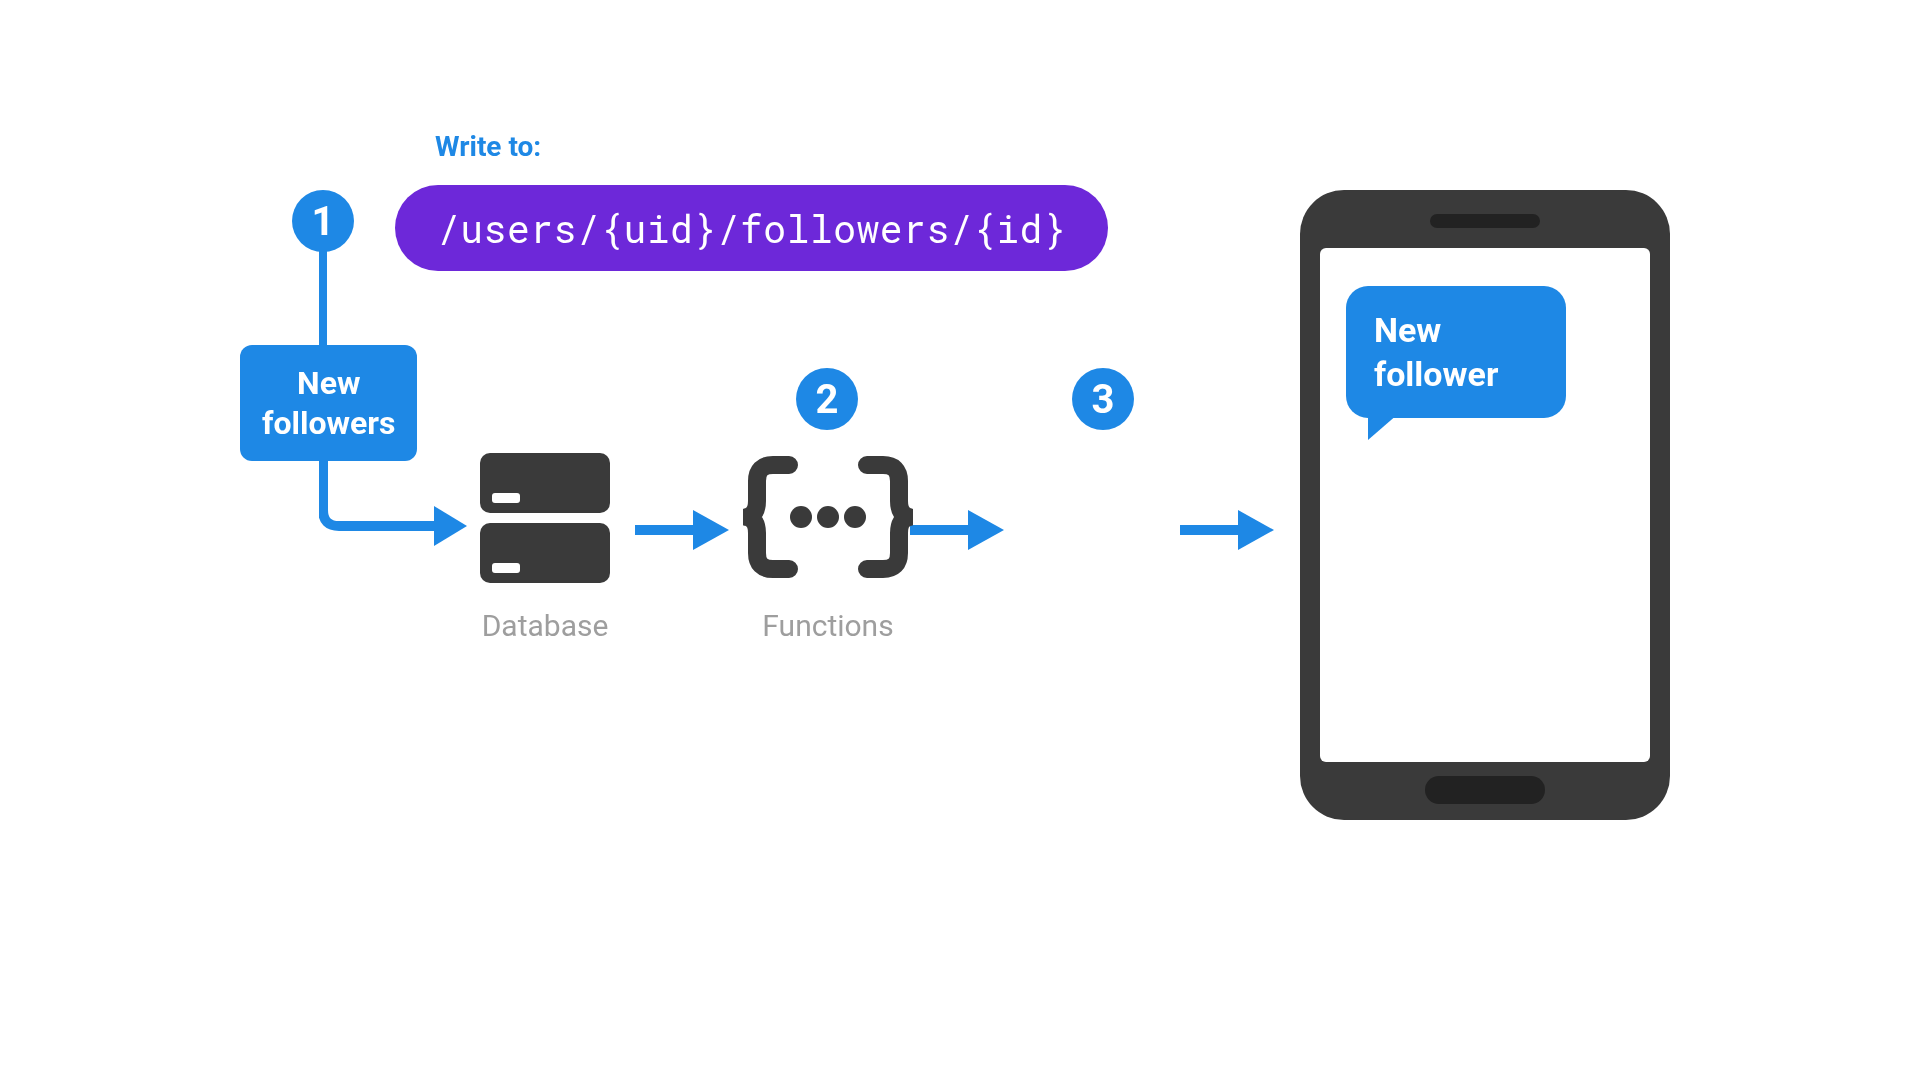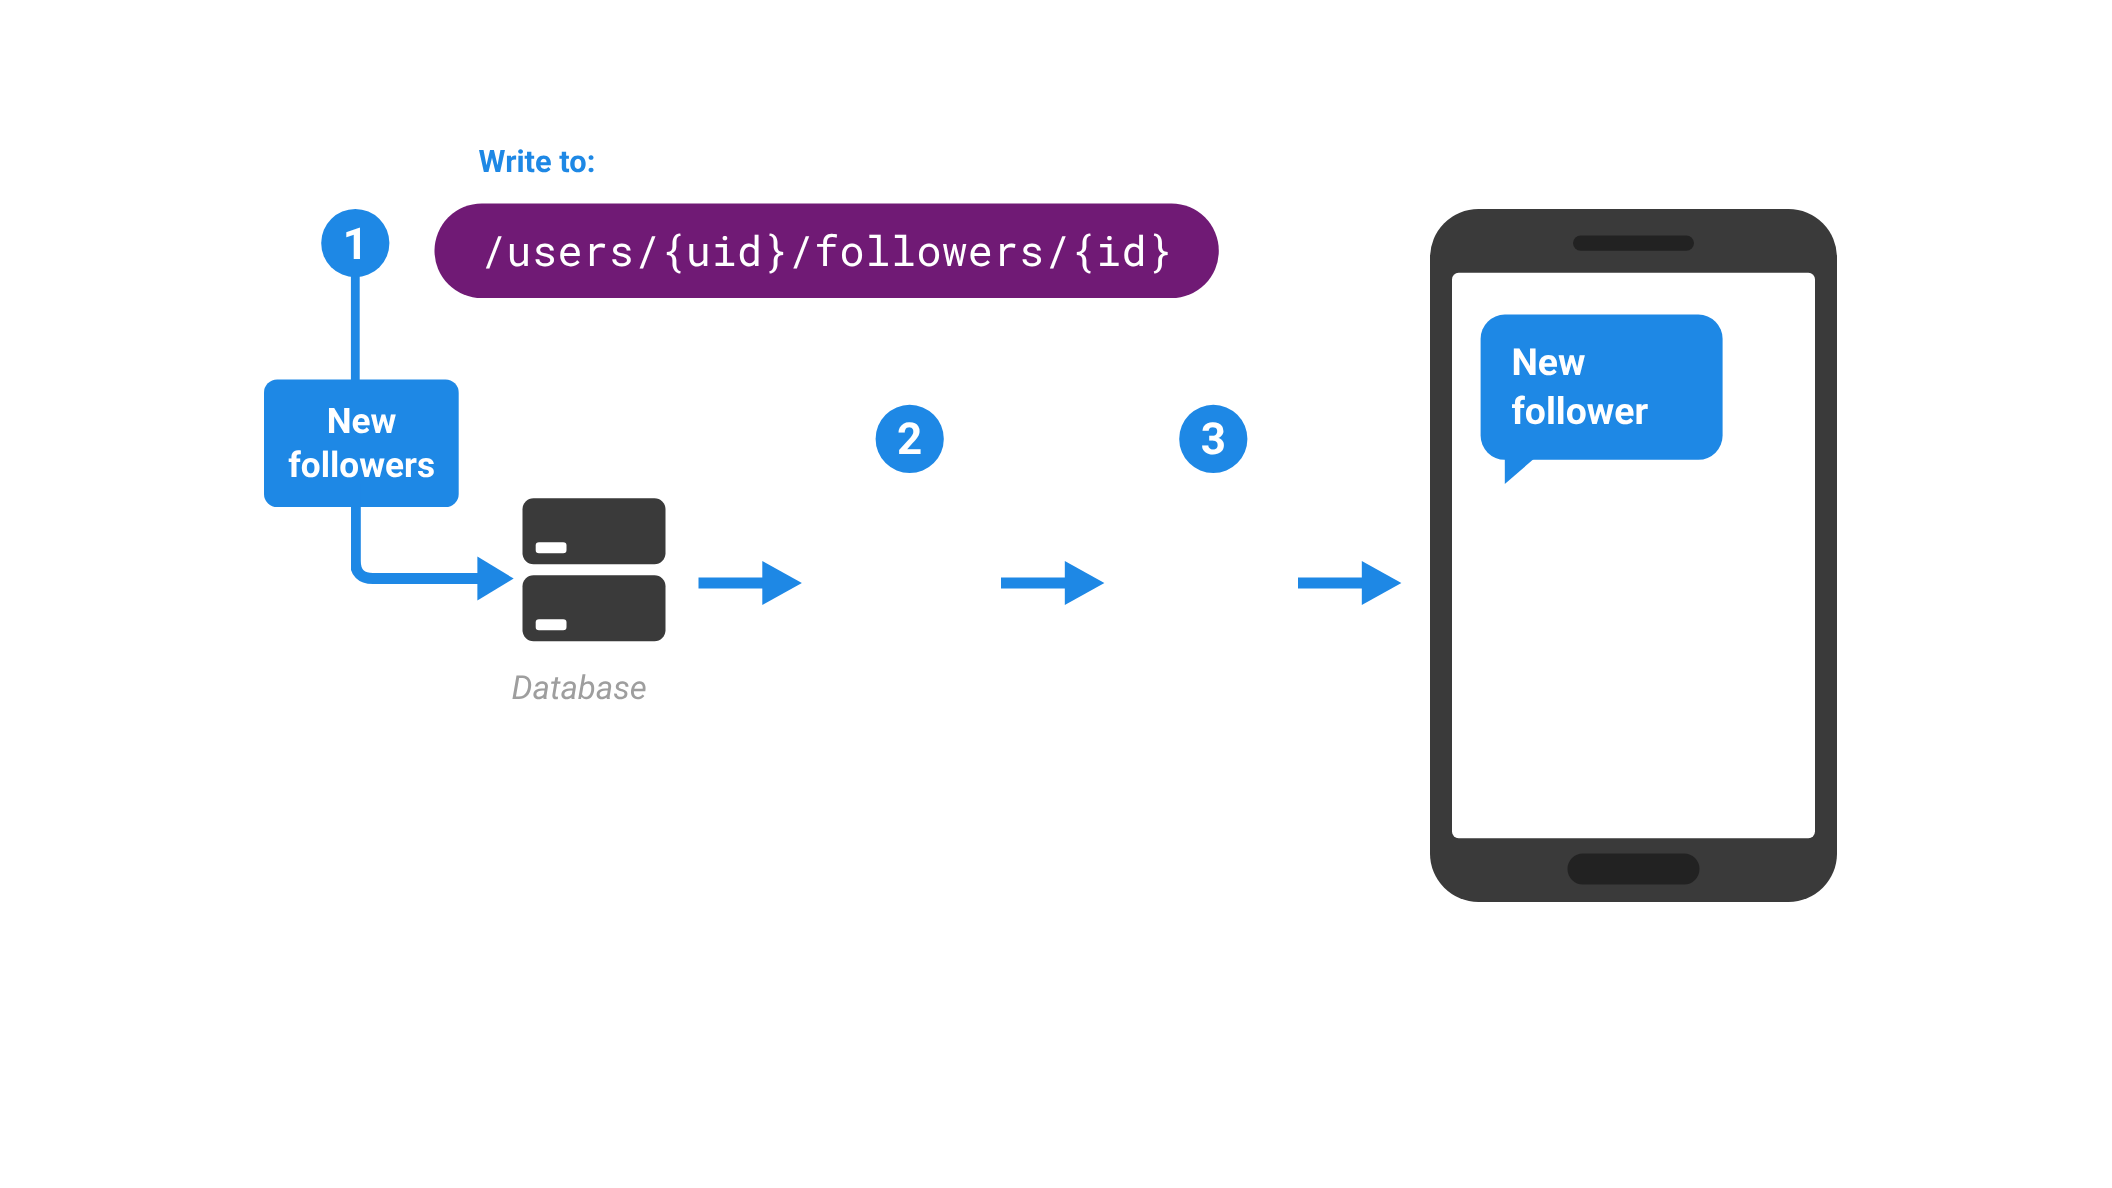--- a/index.html
+++ b/index.html
@@ -23,21 +23,21 @@
     left: 195px;
     top: 0;
     font-size: 28px;
     font-weight: 700;
     color: #1e88e5;
   }
   .path-pill {
     position: absolute;
     left: 155px;
     top: 55px;
-    background: #701a75;
+    background: #6d28d9;
     color: #fff;
     font-family: "Roboto Mono", Consolas, monospace;
     font-size: 38px;
     font-weight: 400;
     padding: 18px 42px;
     border-radius: 60px;
     letter-spacing: 0.5px;
   }
   .badge {
     position: absolute;
@@ -94,22 +94,21 @@
     display: flex;
     align-items: center;
   }
   .arrow svg { display: block; }
   .arrow-a { left: 395px; width: 95px; }
   .arrow-b { left: 670px; width: 95px; }
   .arrow-c { left: 940px; width: 95px; }
   .node {
     position: absolute;
     top: 315px;
-    text-align: left;
-    font-style: italic;
+    text-align: center;
   }
   .node .icon { margin: 0 auto; }
   .node .caption {
     margin-top: 14px;
     font-size: 30px;
     color: #9e9e9e;
     font-weight: 400;
   }
   .node-database { left: 225px; width: 160px; }
   .node-functions { left: 498px; width: 180px; }
@@ -232,20 +231,32 @@
       <svg width="150" height="145" viewBox="0 0 150 145">
         <rect x="10" y="8" width="130" height="60" rx="10" fill="#3a3a3a"></rect>
         <rect x="10" y="78" width="130" height="60" rx="10" fill="#3a3a3a"></rect>
         <rect x="22" y="48" width="28" height="10" rx="3" fill="#fff"></rect>
         <rect x="22" y="118" width="28" height="10" rx="3" fill="#fff"></rect>
       </svg>
     </div>
     <div class="caption">Database</div>
   </div>
 
+  <div class="node node-functions">
+    <div class="icon">
+      <svg width="170" height="145" viewBox="0 0 170 145">
+        <path d="M46 20 L30 20 Q14 20 14 36 L14 56 Q14 70 4 72 Q14 74 14 88 L14 108 Q14 124 30 124 L46 124" fill="none" stroke="#3a3a3a" stroke-width="18" stroke-linecap="round" stroke-linejoin="round"></path>
+        <path d="M124 20 L140 20 Q156 20 156 36 L156 56 Q156 70 166 72 Q156 74 156 88 L156 108 Q156 124 140 124 L124 124" fill="none" stroke="#3a3a3a" stroke-width="18" stroke-linecap="round" stroke-linejoin="round"></path>
+        <circle cx="58" cy="72" r="11" fill="#3a3a3a"></circle>
+        <circle cx="85" cy="72" r="11" fill="#3a3a3a"></circle>
+        <circle cx="112" cy="72" r="11" fill="#3a3a3a"></circle>
+      </svg>
+    </div>
+    <div class="caption">Functions</div>
+  </div>
 
 
   <div class="phone">
     <div class="phone-body">
       <div class="phone-speaker"></div>
       <div class="phone-screen">
         <div class="bubble-wrap">
           <div class="bubble">
             <span>New</span><br>
             <span>follower</span>

